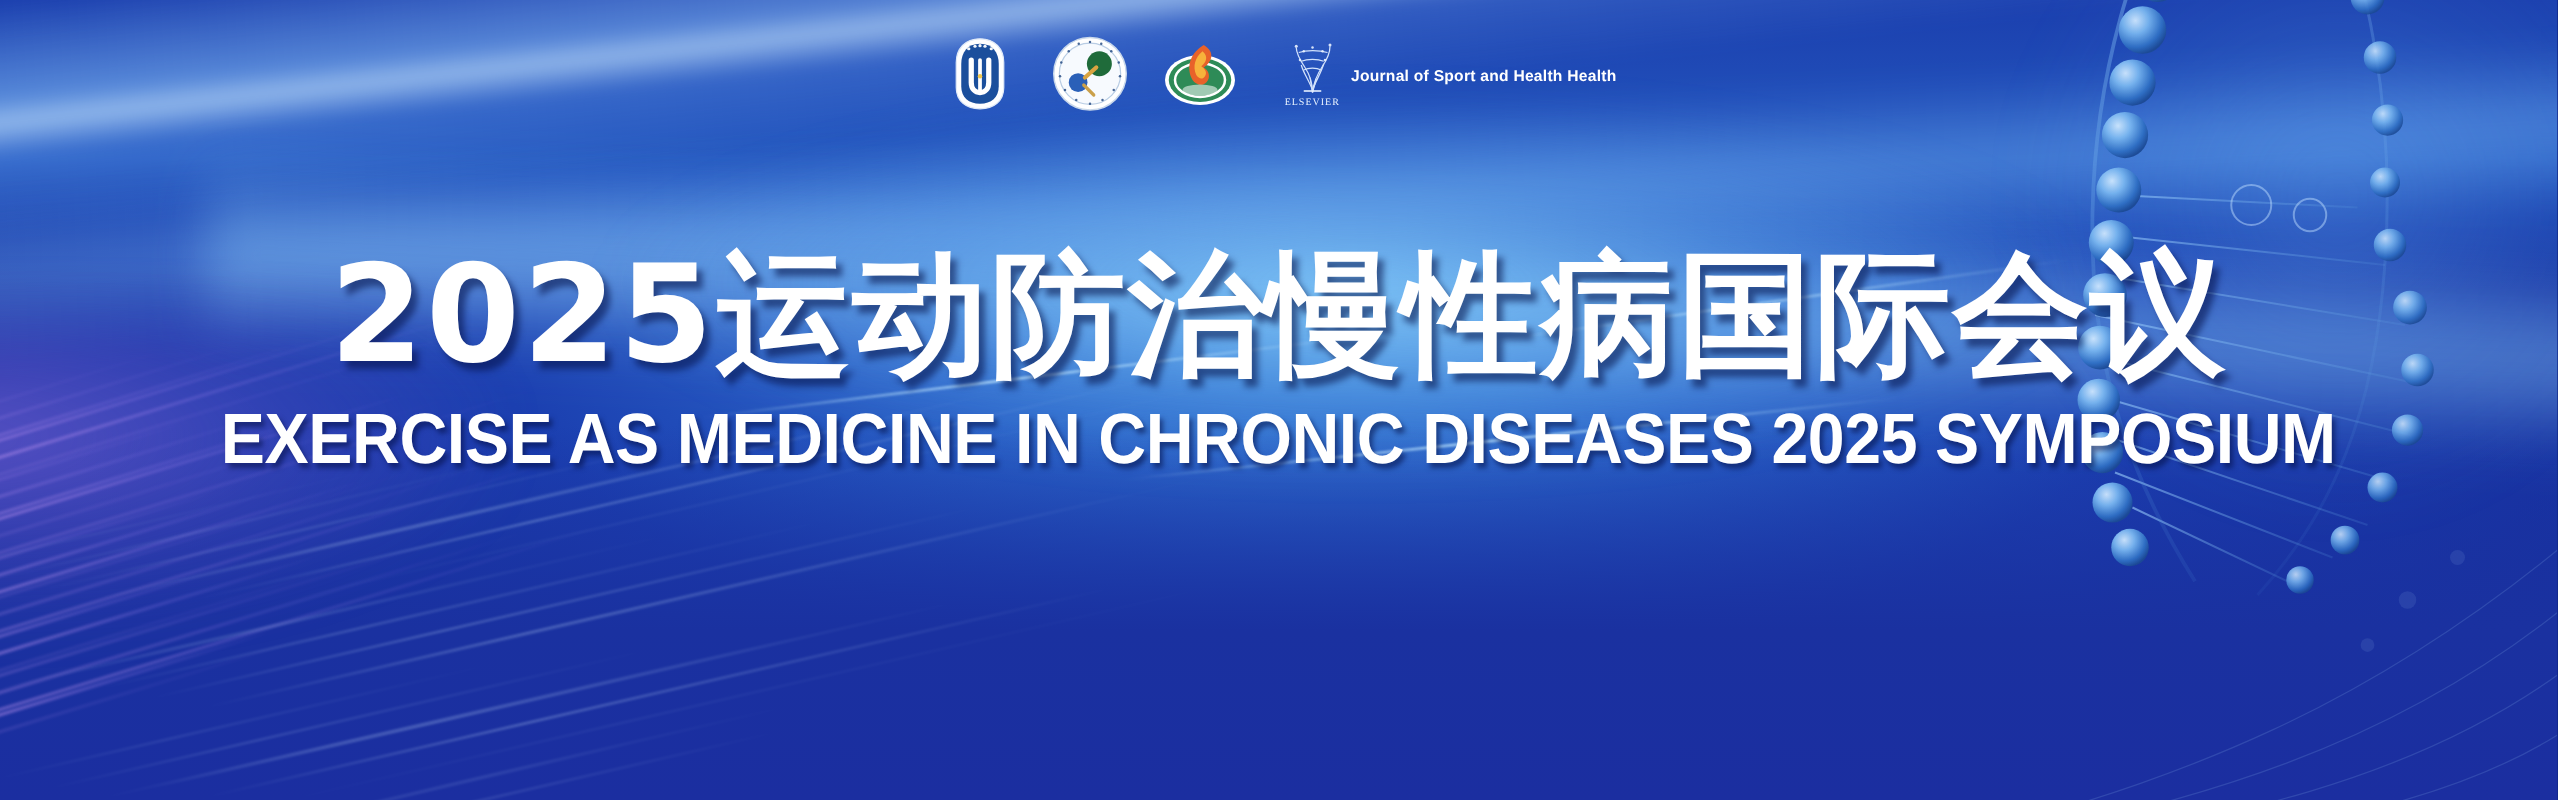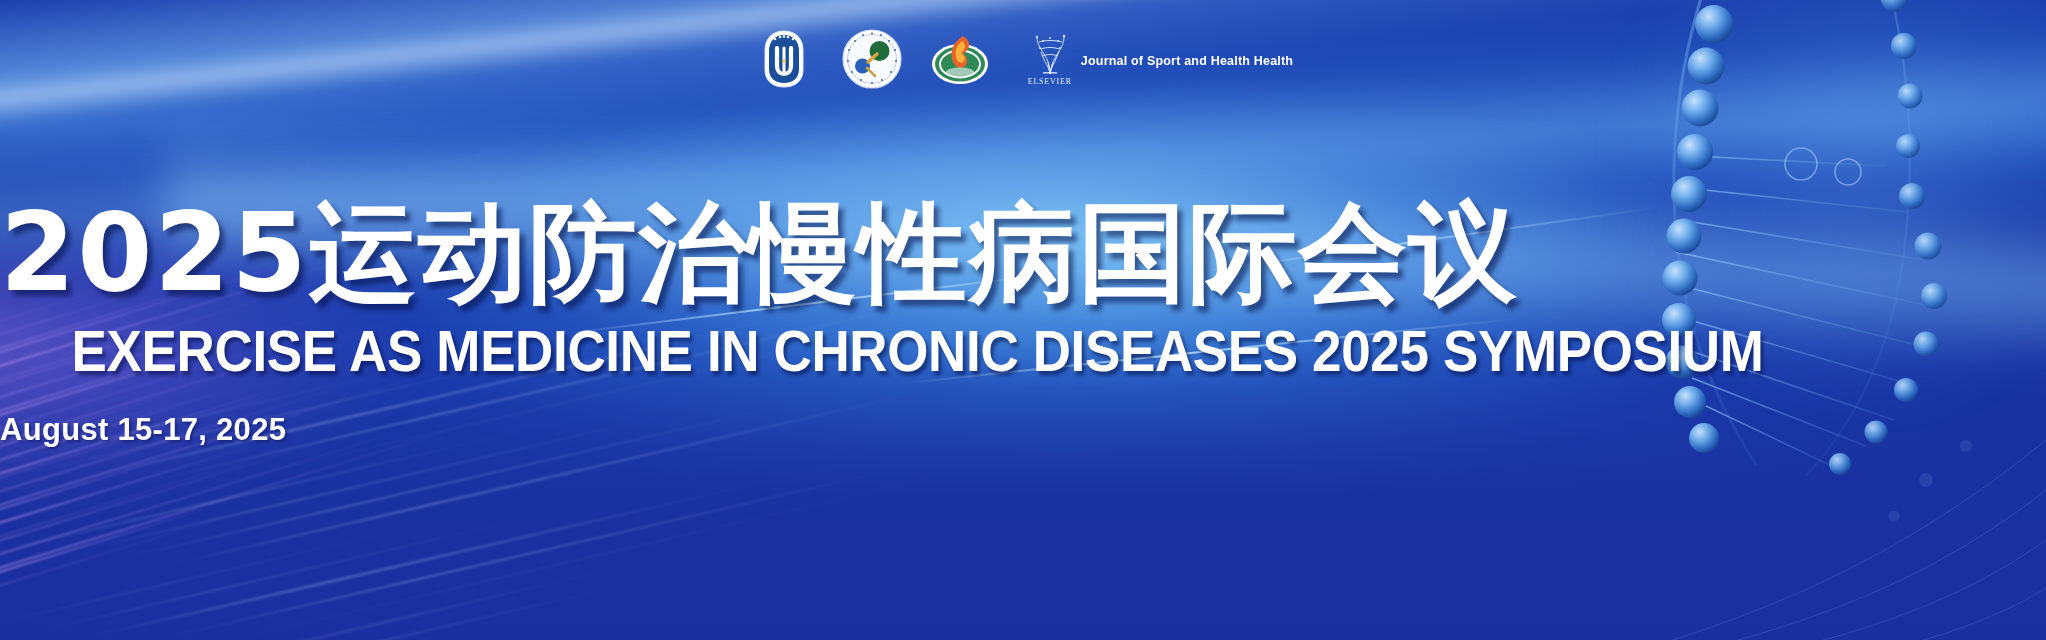--- a/index.html
+++ b/index.html
@@ -215,20 +215,21 @@
     white-space: nowrap;
   }
 
   
   .content {
     position: absolute;
     left: 0; right: 0; top: 0; bottom: 0;
     z-index: 5;
     display: flex;
     flex-direction: column;
+    align-items: center;
   }
 
   .title-cn {
     margin-top: 196px;
     font-size: 108px;
     line-height: 1.06;
     font-weight: 700;
     color: #ffffff;
     letter-spacing: 2px;
     white-space: nowrap;
@@ -507,16 +508,15 @@
       </div>
       <div class="jshs-text">
         <div class="jshs-sub">Journal of Sport and Health Health</div>
       </div>
     </div>
   </div>
 
   <div class="content">
     <div class="title-cn">2025运动防治慢性病国际会议</div>
     <div class="title-en">EXERCISE AS MEDICINE IN CHRONIC DISEASES 2025 SYMPOSIUM</div>
-    <div class="date-line">August 15-17, 2025</div>
   </div>
 
 </div>
 
 </body></html>

